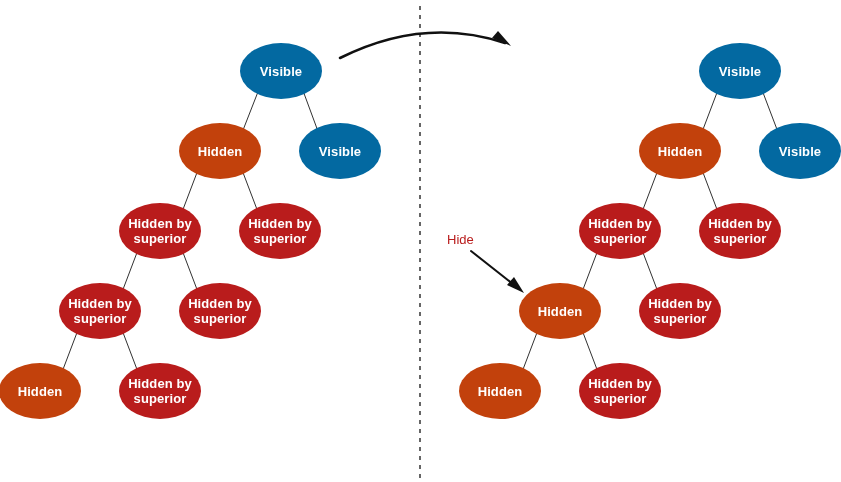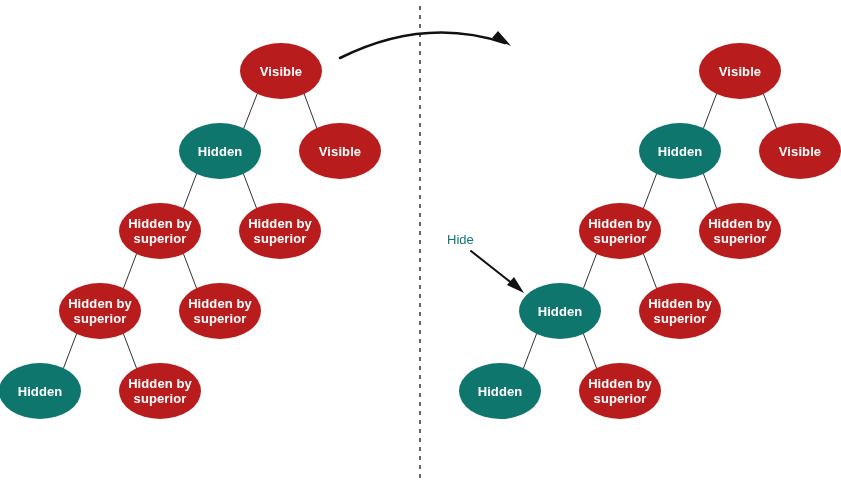--- a/index.html
+++ b/index.html
@@ -31,26 +31,26 @@
     border-radius: 50%;
     color: #ffffff;
     font-weight: bold;
     font-size: 13px;
     line-height: 15px;
     letter-spacing: 0.1px;
     box-sizing: border-box;
     padding: 0 4px;
     white-space: pre-line;
   }
-  .node.visible   { background: #b91c1c; }
-  .node.hidden    { background: #0f766e; }
+  .node.visible   { background: #0369a1; }
+  .node.hidden    { background: #c2410c; }
   .node.inherited { background: #b91c1c; }
   .annotation {
     position: absolute;
-    color: #0f766e;
+    color: #b91c1c;
     font-size: 13px;
     font-weight: normal;
     white-space: nowrap;
   }
 </style>
 </head>
 <body>
 
 <div id="stage">
 

